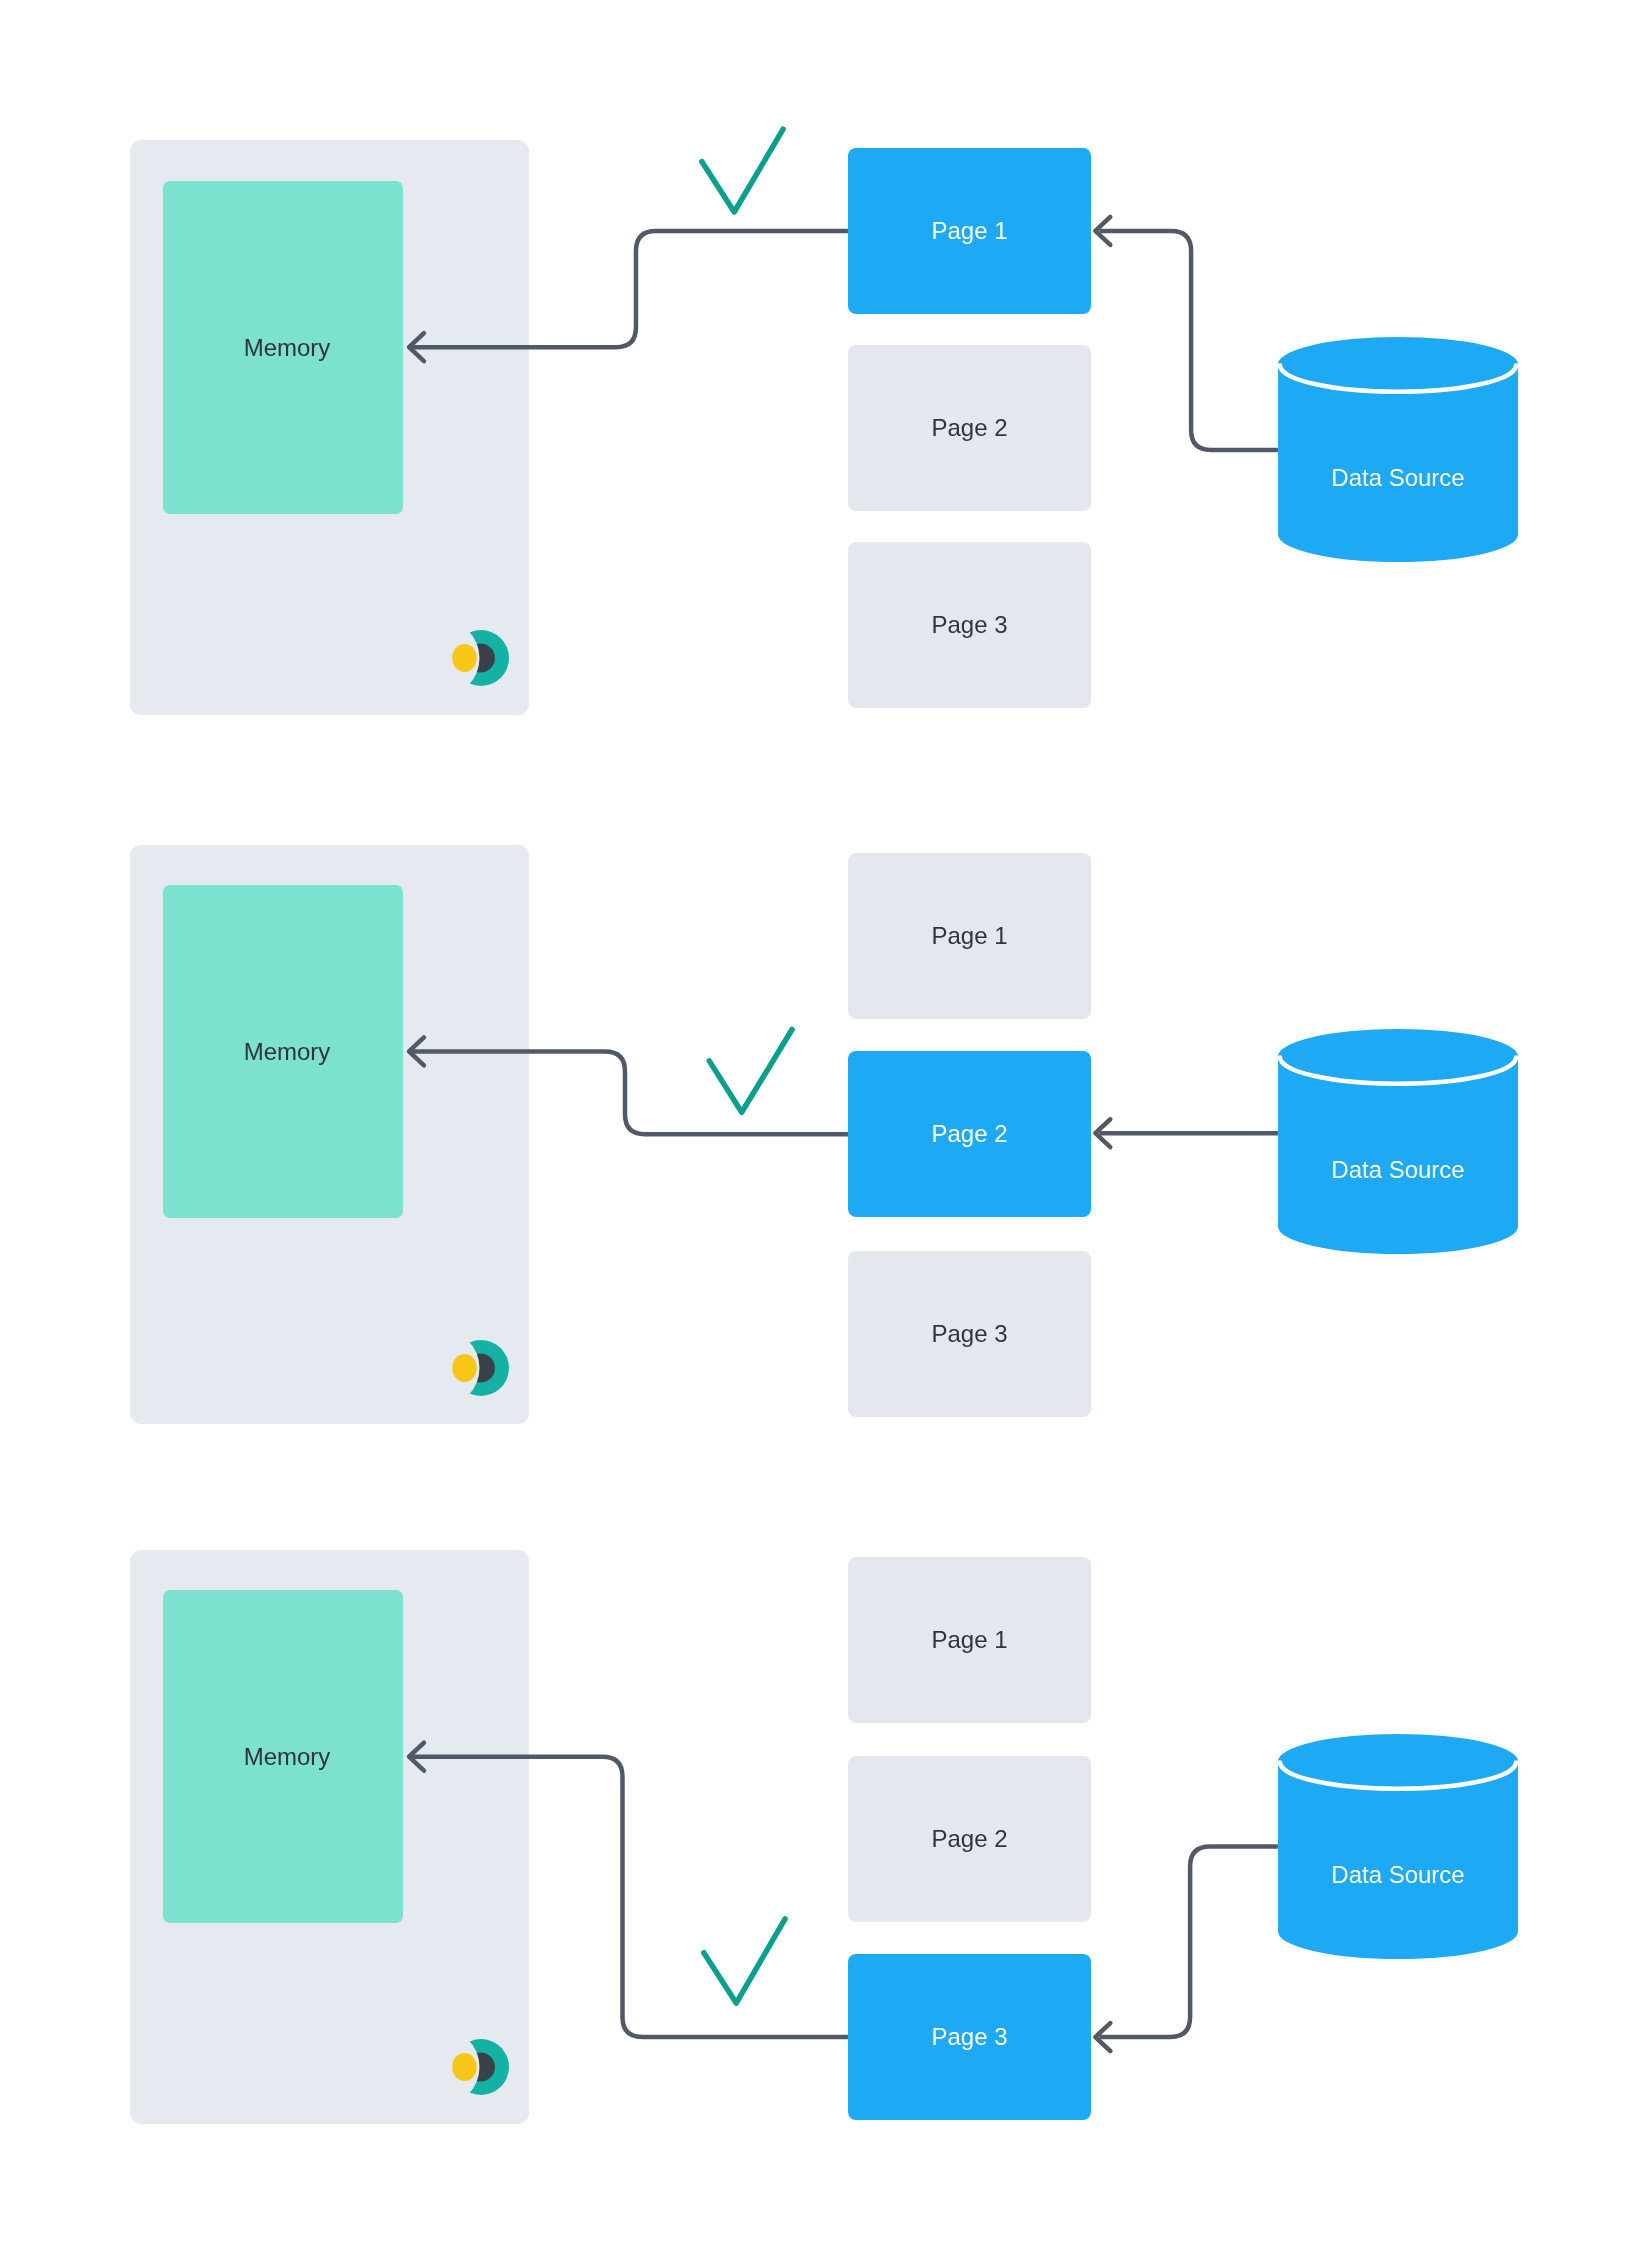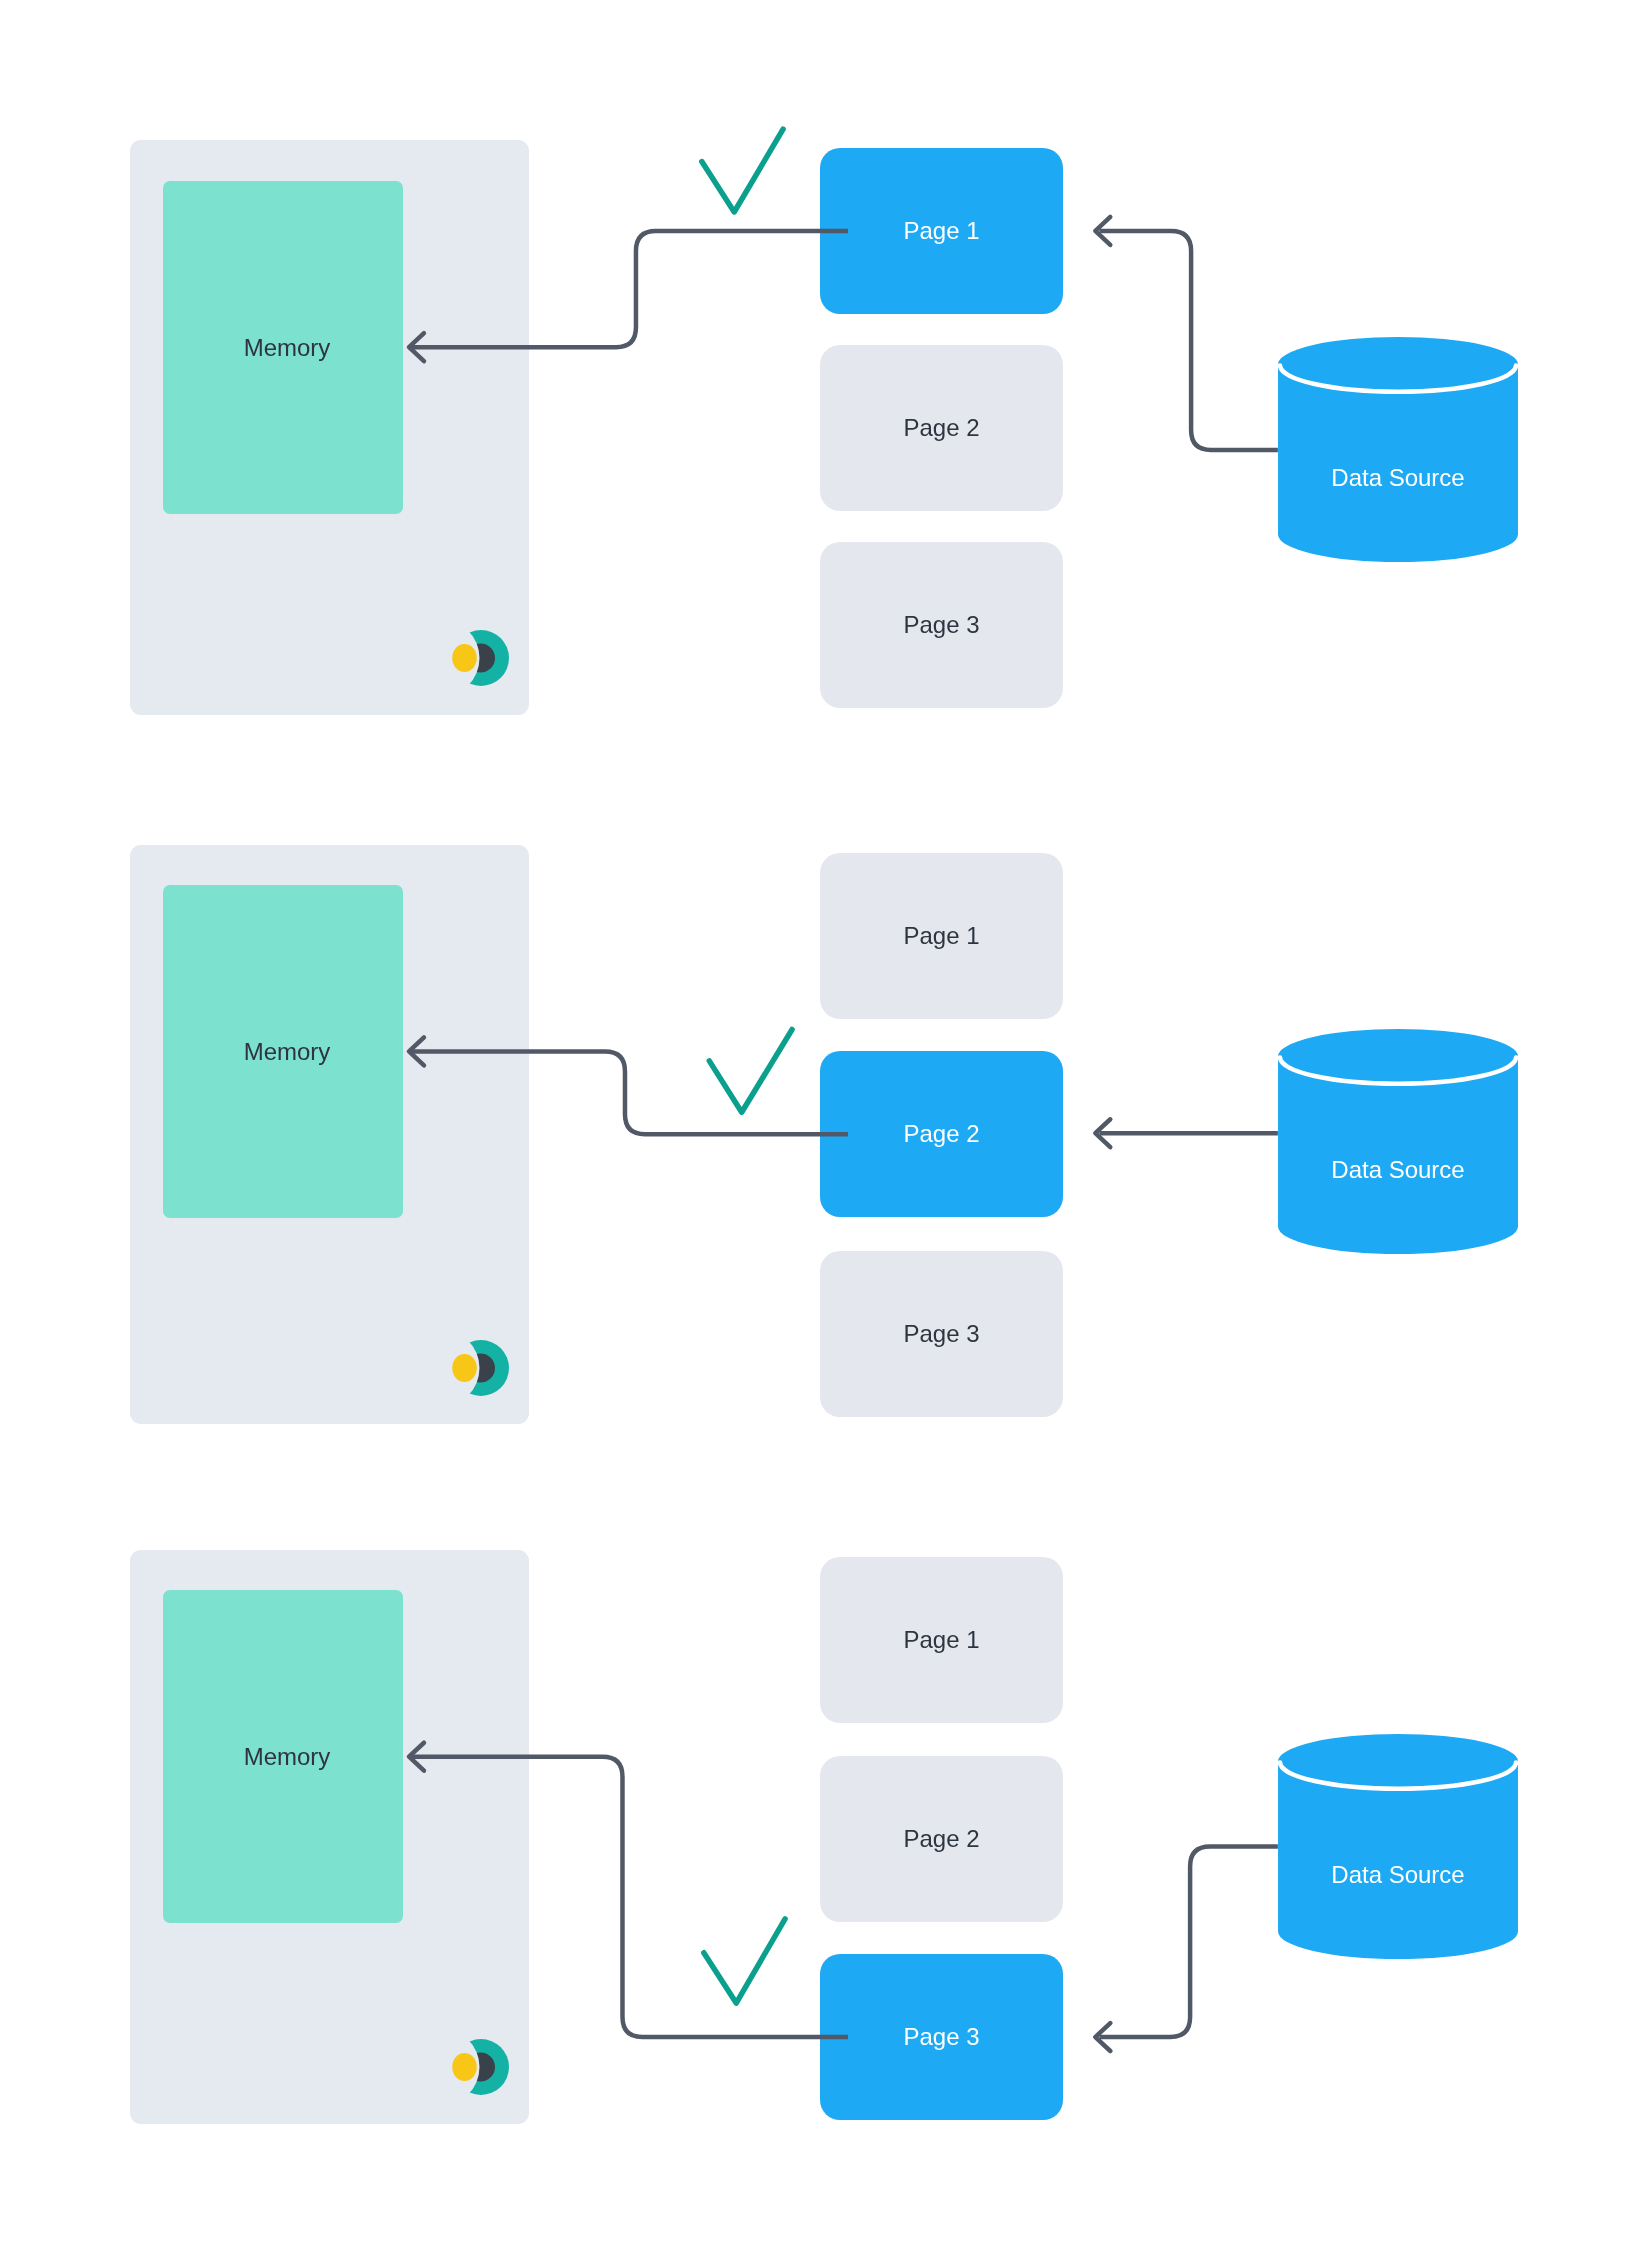--- a/index.html
+++ b/index.html
@@ -26,23 +26,23 @@
   }
   .memory{
     position:absolute;background:var(--memory-teal);border-radius:7px;
     display:flex;align-items:center;justify-content:center;
     width:240px;height:333px;left:163px;
   }
   .memory .lbl{
     font-size:24px;color:var(--text-dark);margin-left:8px;
   }
   .page{
-    position:absolute;background:var(--page-gray);border-radius:20px;
+    position:absolute;background:var(--page-gray);border-radius:8px;
     display:flex;align-items:center;justify-content:center;
-    width:243px;height:166px;left:820px;
+    width:243px;height:166px;left:848px;
   }
   .page .lbl{font-size:24px;color:var(--text-dark);}
   .page.active{background:var(--accent-blue);}
   .page.active .lbl{color:var(--text-light);}
   .datasource{
     position:absolute;width:240px;height:225px;left:1278px;
   }
   .datasource svg{position:absolute;left:0;top:0;}
   .datasource .lbl{
     position:absolute;left:0;top:55px;width:240px;height:171px;

